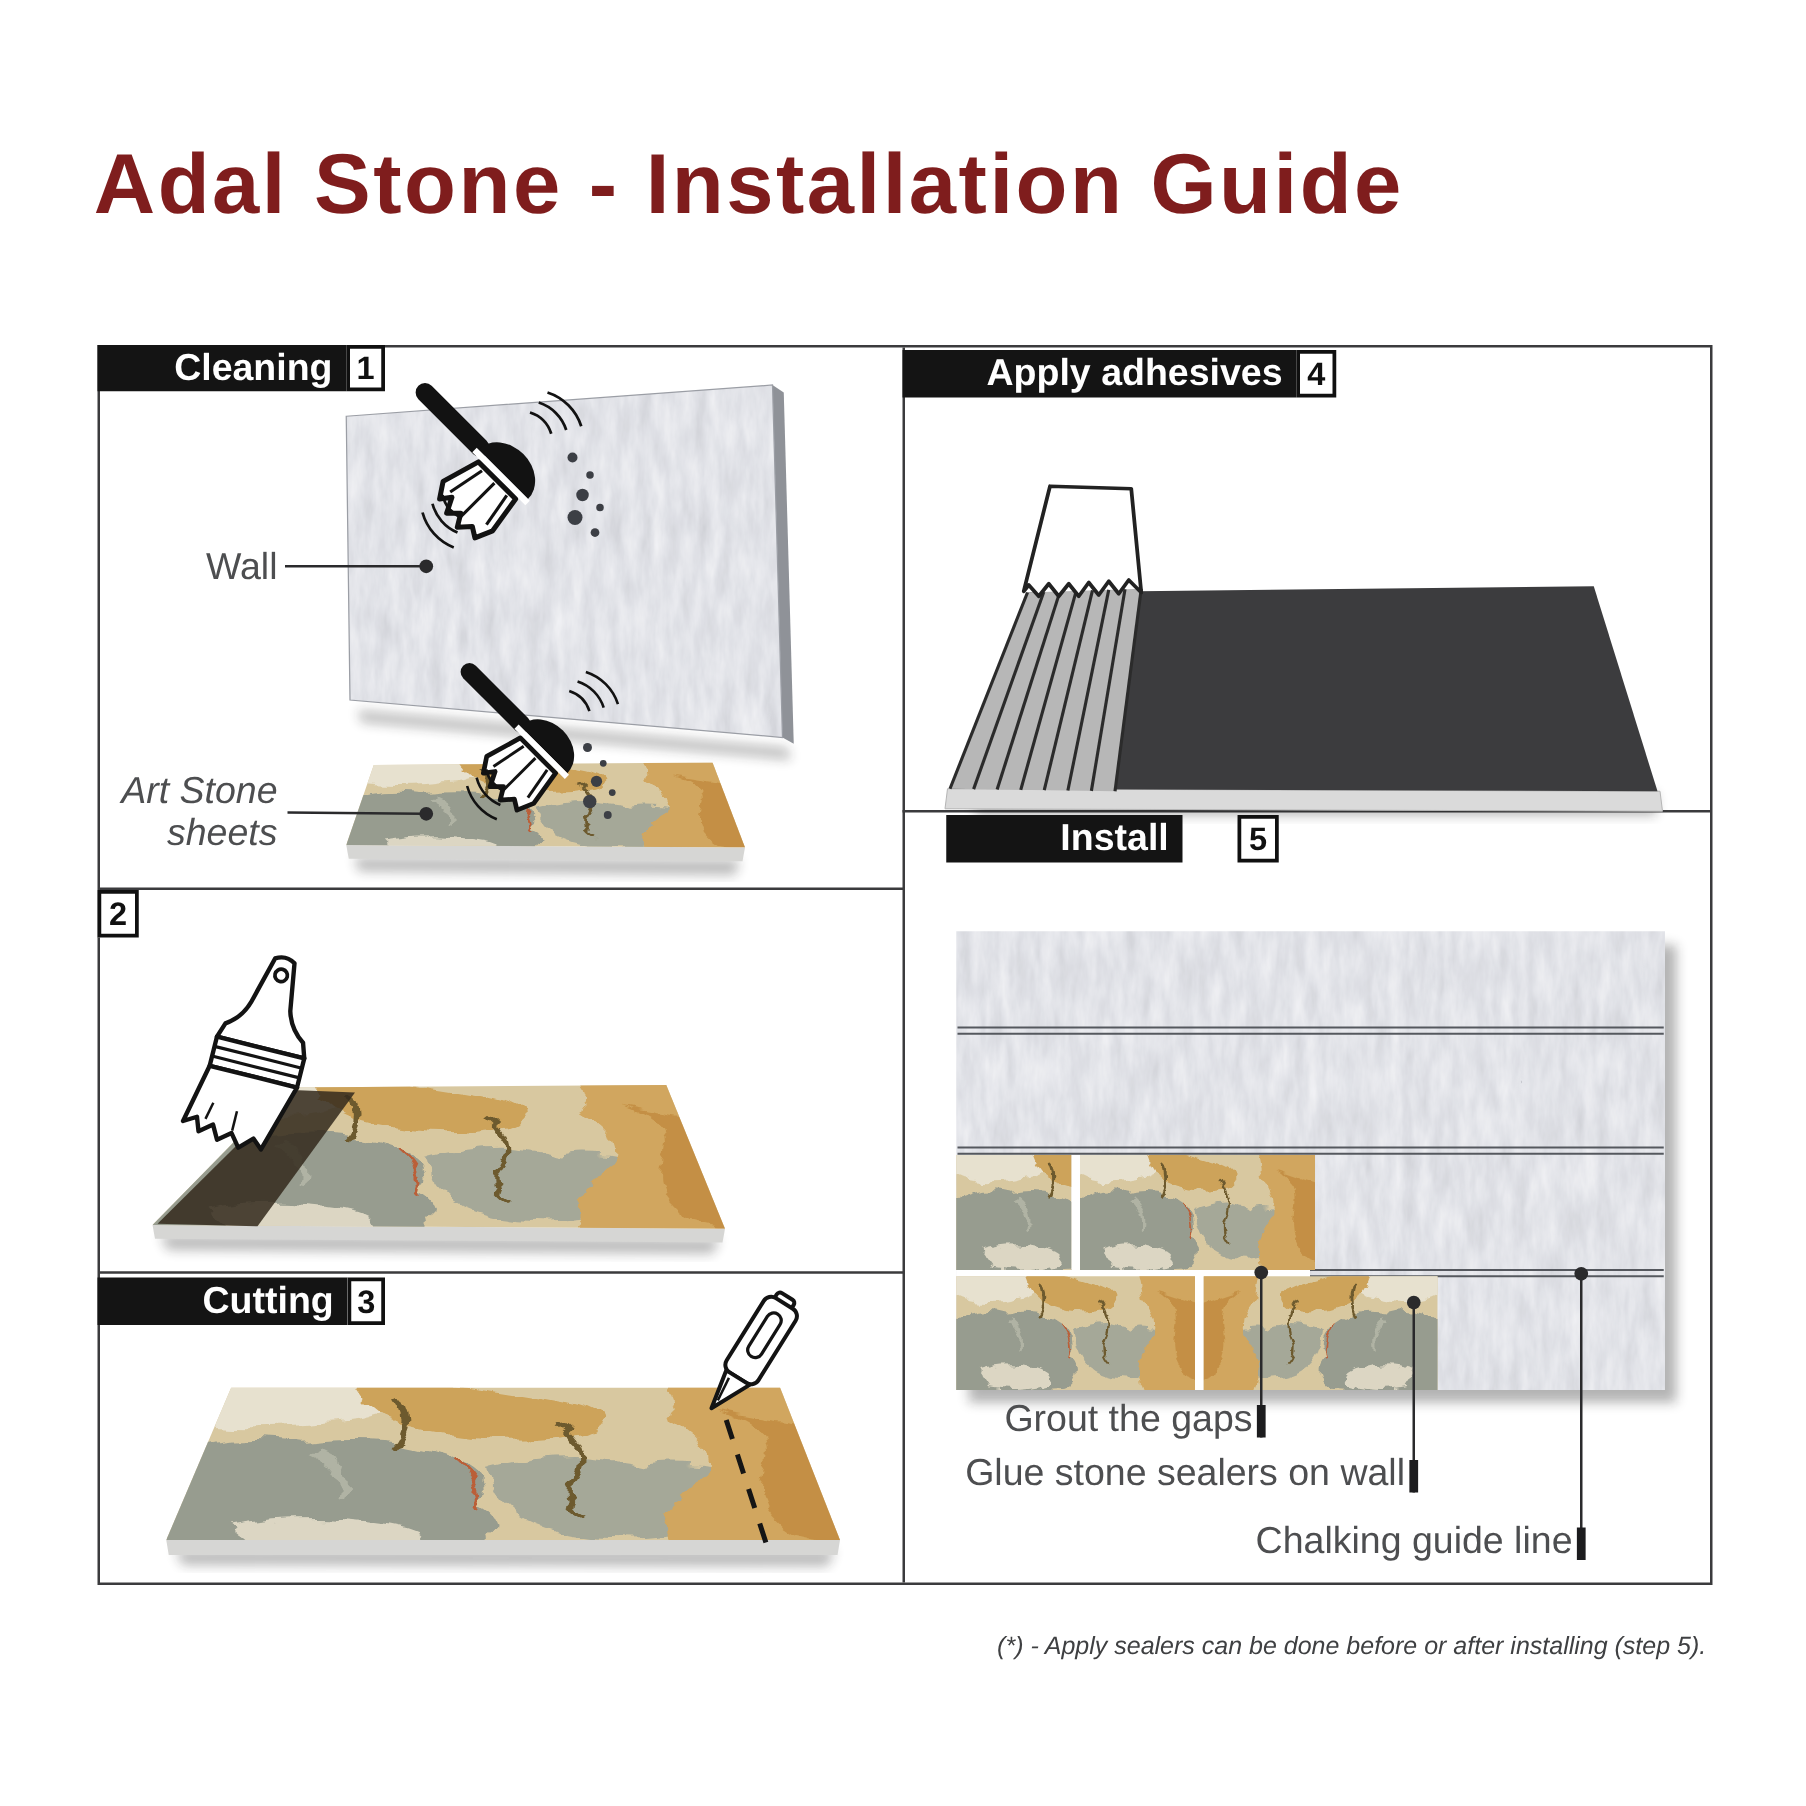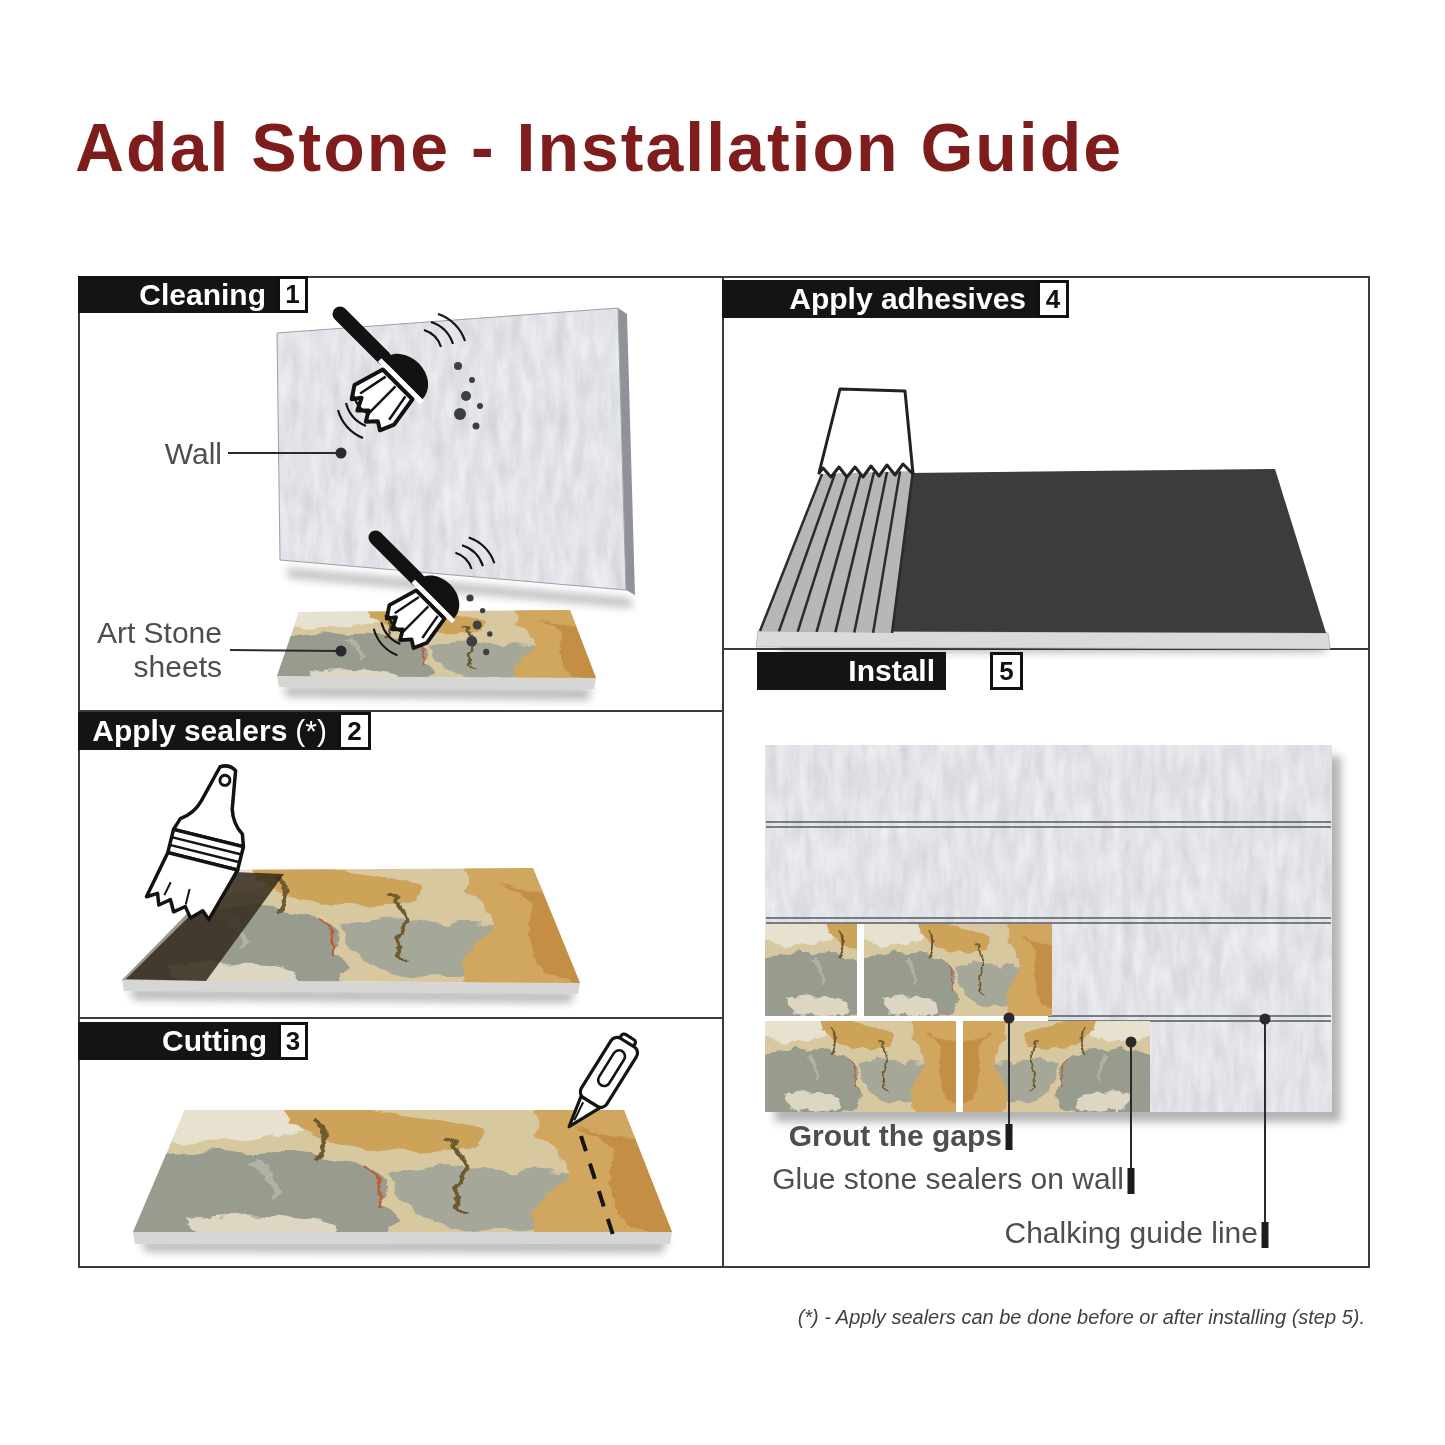--- a/index.html
+++ b/index.html
@@ -264,24 +264,20 @@
 </svg>
 
 <div class="hdr" style="left:78px;top:276px;width:230px;height:37px;">
   <div class="band">
       <span>Cleaning</span>
     </div>
   <div class="numbox" style="width:31px;">1</div>
 </div>
 
 <div class="hdr" style="left:78px;top:712px;width:293px;">
-  <div class="band">
-      <span>Apply sealers</span>
-      <span class="note">(*)</span>
-    </div>
   <div class="numbox" style="width:33px;">2</div>
 </div>
 
 <div class="hdr" style="left:78px;top:1022px;width:230px;">
   <div class="band">
       <span>Cutting</span>
     </div>
   <div class="numbox" style="width:30px;">3</div>
 </div>
 
@@ -293,18 +289,18 @@
 </div>
 
 <div class="hdr" style="left:757px;top:652px;width:266px;gap:44px;">
   <div class="band">
       <span>Install</span>
     </div>
   <div class="numbox" style="width:33px;">5</div>
 </div>
 
 <div class="lbl r" style="left:92px;top:437px;width:130px;">Wall</div>
-<div class="lbl r" style="left:90px;top:616px;width:132px;">Art Stone sheets</div>
-<div class="lbl r" style="left:700px;top:1119px;width:302px;font-weight:bold;">Grout the gaps</div>
+<div class="lbl r" style="left:90px;top:616px;width:132px;font-style:italic;">Art Stone sheets</div>
+<div class="lbl r" style="left:700px;top:1119px;width:302px;">Grout the gaps</div>
 <div class="lbl r" style="left:700px;top:1162px;width:424px;">Glue stone sealers on wall</div>
 <div class="lbl r" style="left:850px;top:1216px;width:408px;">Chalking guide line</div>
 
 <div class="footnote">(*) - Apply sealers can be done before or after installing (step 5).</div>
 
 </body></html>

